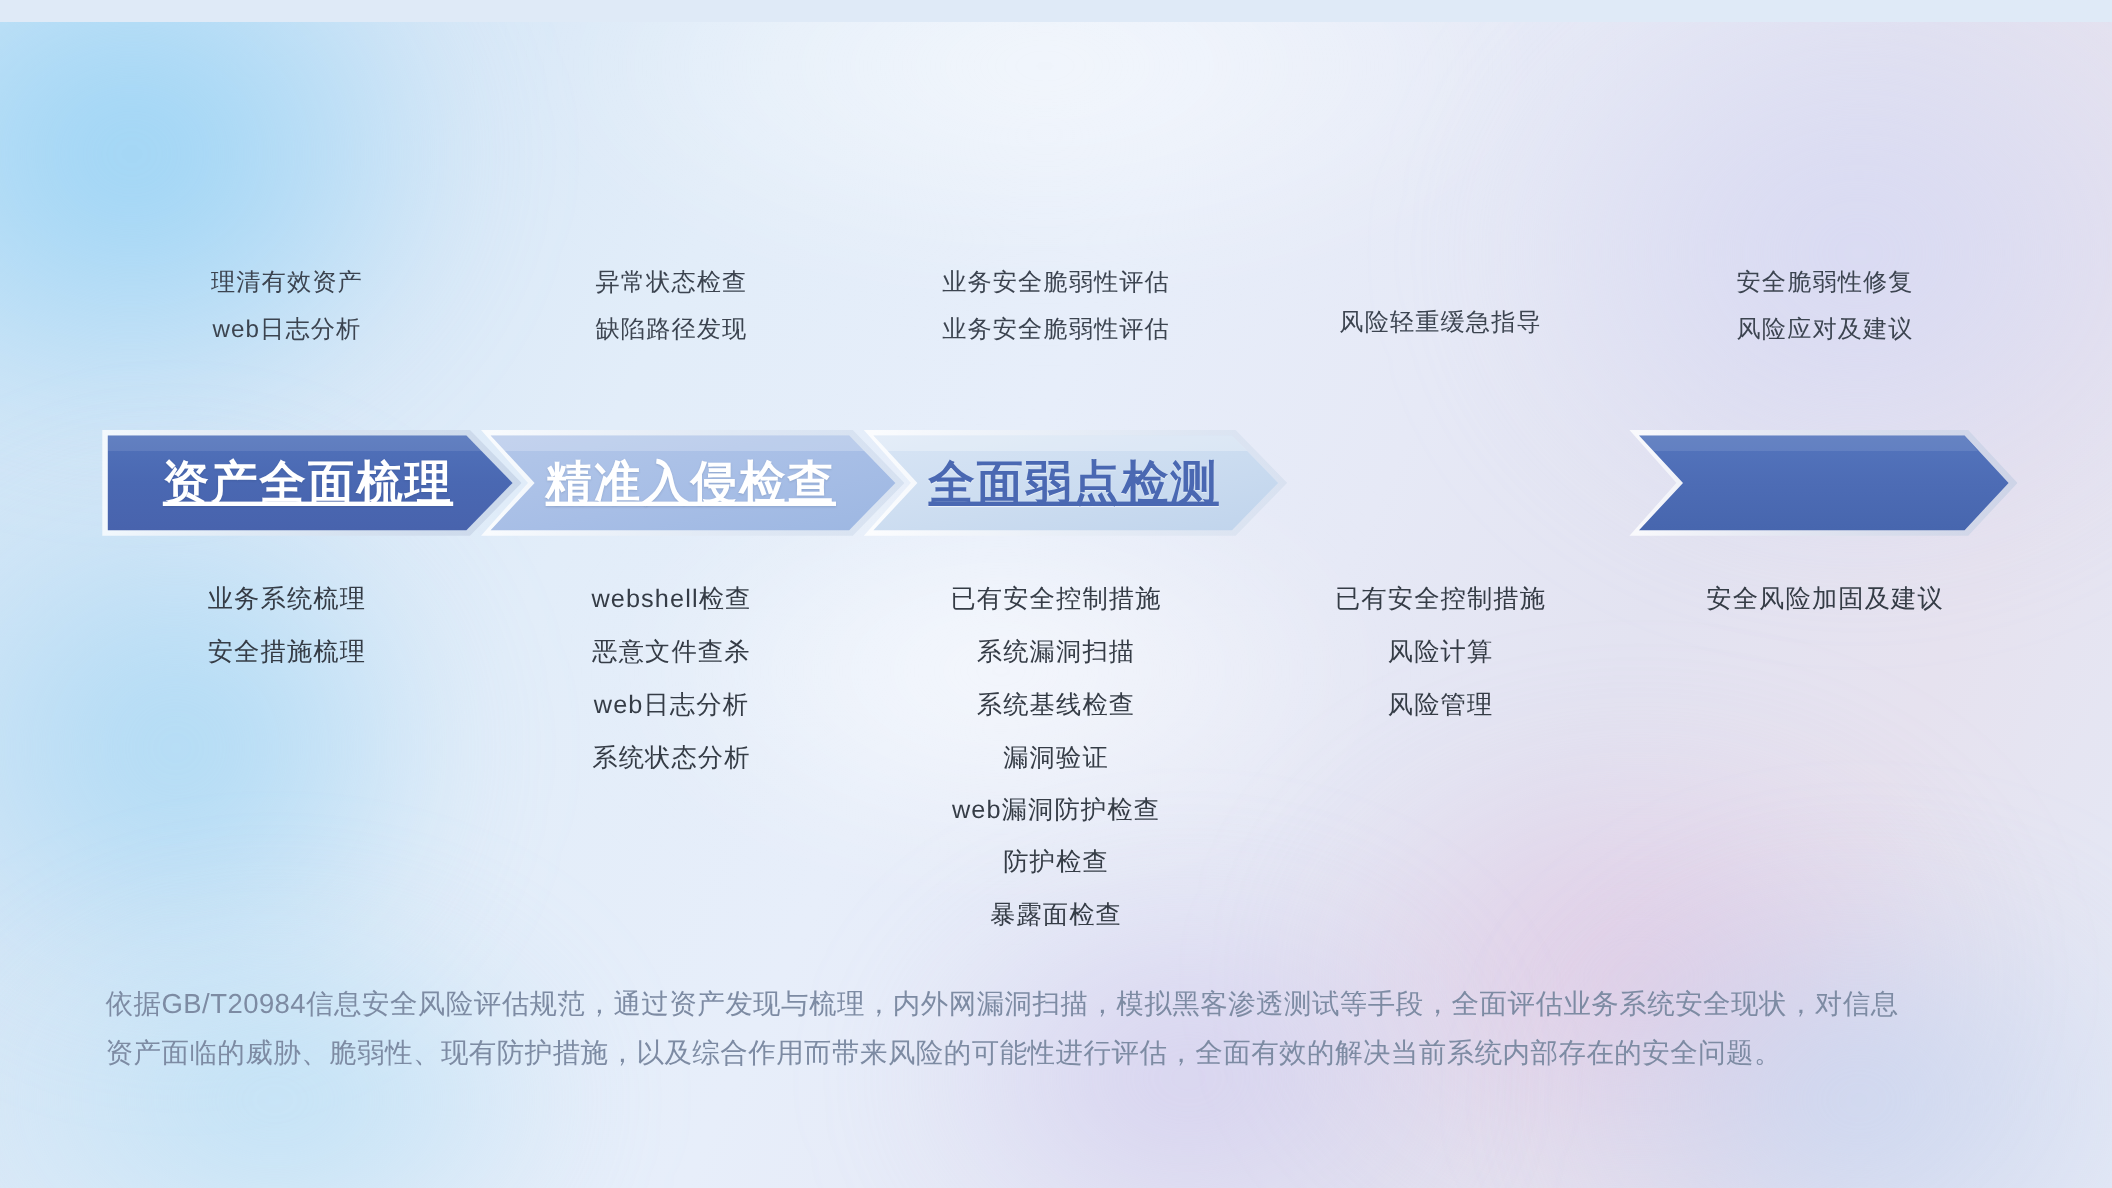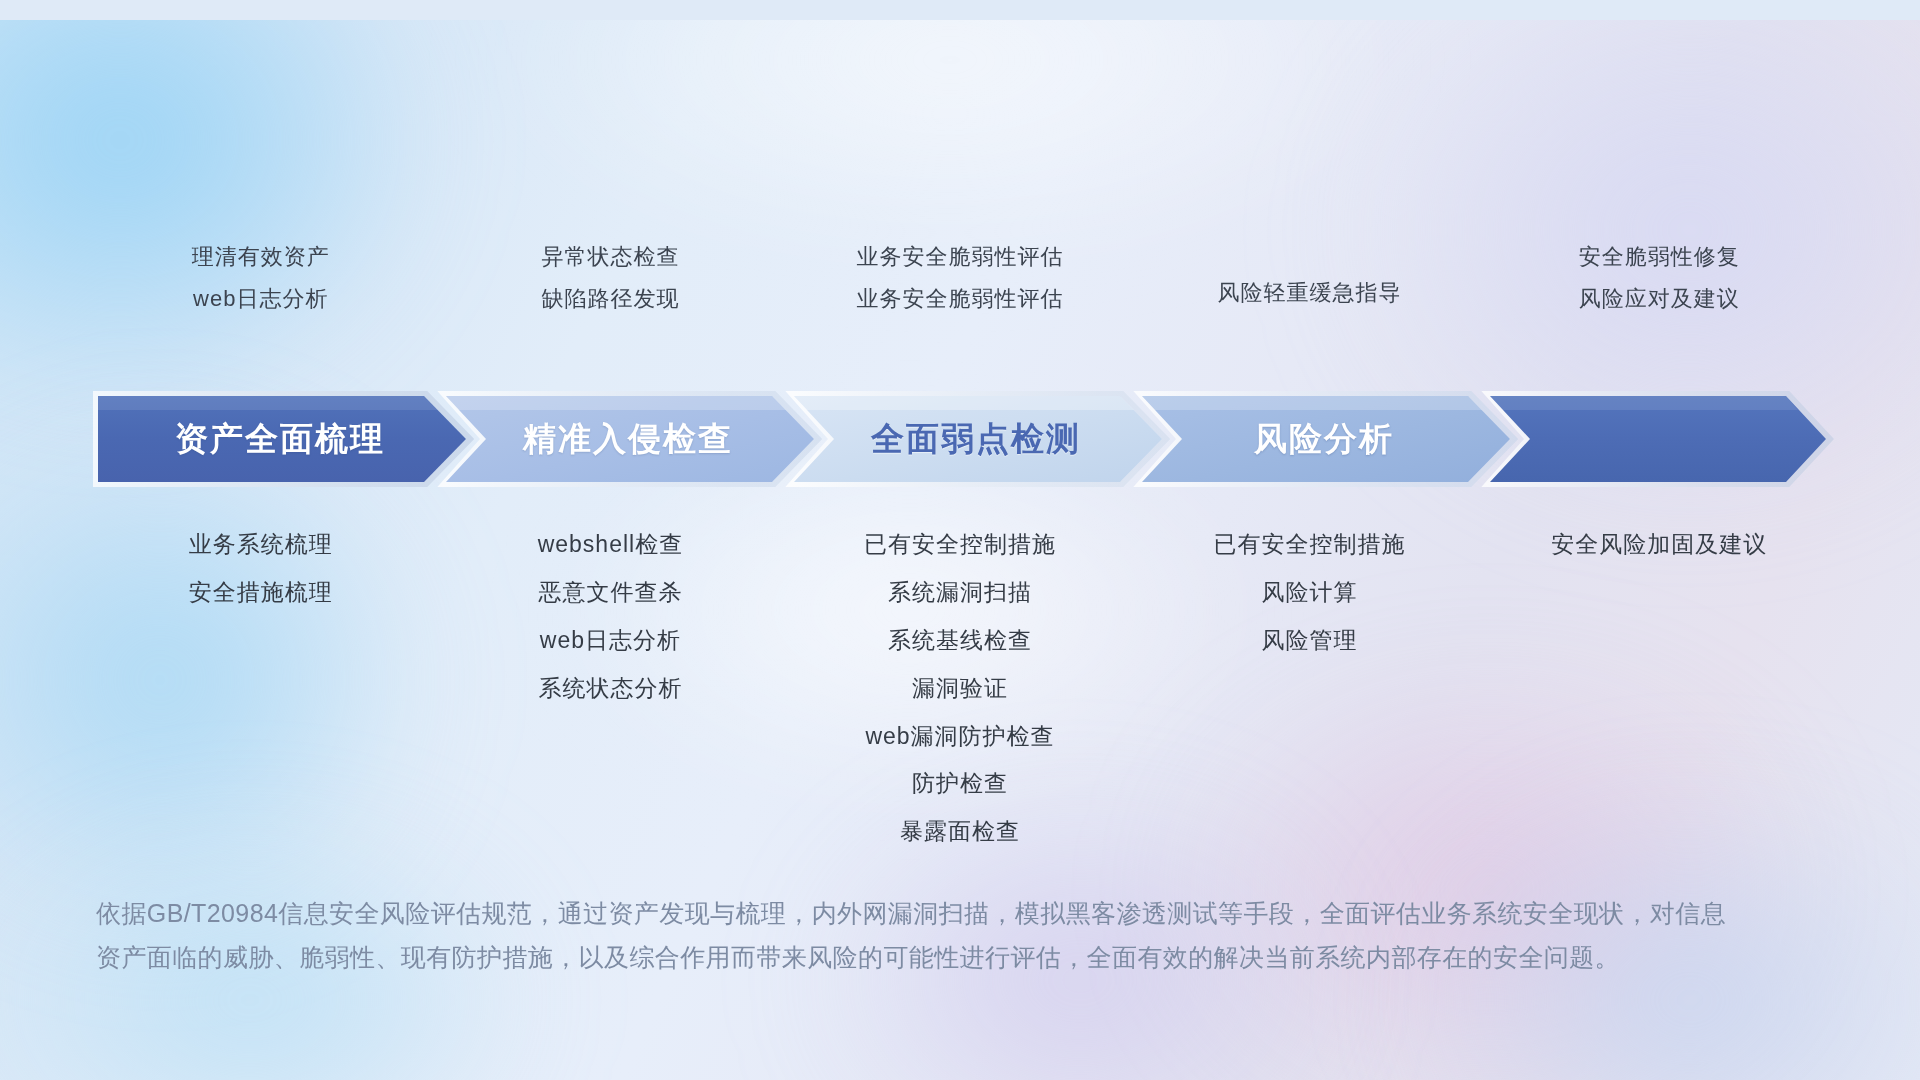--- a/index.html
+++ b/index.html
@@ -139,25 +139,26 @@
     justify-content: center;
     box-sizing: border-box;
   }
   .arrow .body {
     position: absolute;
     inset: 0;
   }
   .arrow .label {
     position: relative;
     z-index: 3;
-    font-size: 33px;
+    font-size: 42px;
     font-weight: bold;
     letter-spacing: 2px;
     white-space: nowrap;
     text-shadow: 0 1px 2px rgba(40,60,100,0.18);
+    text-decoration: underline;
   }
   .arrow .label.on-dark { color: #ffffff; }
   .arrow .label.on-light { color: #4a68b2; text-shadow: 0 1px 1px rgba(255,255,255,0.55); }
   .arrow .label.on-mid { color: #ffffff; text-shadow: 0 1px 2px rgba(60,85,140,0.30); }
 
   
   #bottom-lists { top: 510px; }
   .bot-col {
     display: flex;
     flex-direction: column;
@@ -285,39 +286,20 @@
               <stop offset="100%" stop-color="#ccd9ea" stop-opacity="0.5"></stop>
             </linearGradient>
           </defs>
           <path d="M10,4 L340,4 L384,49 L340,94 L10,94 L50,49 Z" fill="none" stroke="url(#edge3)" stroke-width="6"></path>
           <path d="M12,6 L338,6 L380,49 L338,92 L12,92 L52,49 Z" fill="url(#g3)"></path>
           <path d="M12,6 L338,6 L352,20 L24,20 Z" fill="#ffffff" opacity="0.30"></path>
         </svg>
         <span class="label on-light">全面弱点检测</span>
       </div>
 
-      <div class="arrow" style="left:1044px; width:388px;">
-        <svg class="body" viewBox="0 0 388 98" preserveAspectRatio="none">
-          <defs>
-            <linearGradient id="g4" x1="0" y1="0" x2="1" y2="1">
-              <stop offset="0%" stop-color="#a8c0e6"></stop>
-              <stop offset="55%" stop-color="#9cb7e0"></stop>
-              <stop offset="100%" stop-color="#92afdc"></stop>
-            </linearGradient>
-            <linearGradient id="edge4" x1="0" y1="0" x2="1" y2="0">
-              <stop offset="0%" stop-color="#ffffff" stop-opacity="0.8"></stop>
-              <stop offset="100%" stop-color="#c2d2e8" stop-opacity="0.5"></stop>
-            </linearGradient>
-          </defs>
-          <path d="M10,4 L340,4 L384,49 L340,94 L10,94 L50,49 Z" fill="none" stroke="url(#edge4)" stroke-width="6"></path>
-          <path d="M12,6 L338,6 L380,49 L338,92 L12,92 L52,49 Z" fill="url(#g4)"></path>
-          <path d="M12,6 L338,6 L352,20 L24,20 Z" fill="#ffffff" opacity="0.22"></path>
-        </svg>
-        <span class="label on-mid">风险分析</span>
-      </div>
 
       <div class="arrow" style="left:1392px; width:356px;">
         <svg class="body" viewBox="0 0 356 98" preserveAspectRatio="none">
           <defs>
             <linearGradient id="g5" x1="0" y1="0" x2="0" y2="1">
               <stop offset="0%" stop-color="#5475bd"></stop>
               <stop offset="50%" stop-color="#4d6cb5"></stop>
               <stop offset="100%" stop-color="#4766ae"></stop>
             </linearGradient>
             <linearGradient id="edge5" x1="0" y1="0" x2="1" y2="0">

